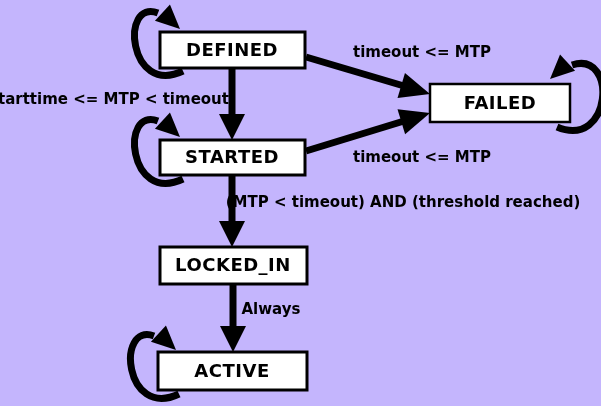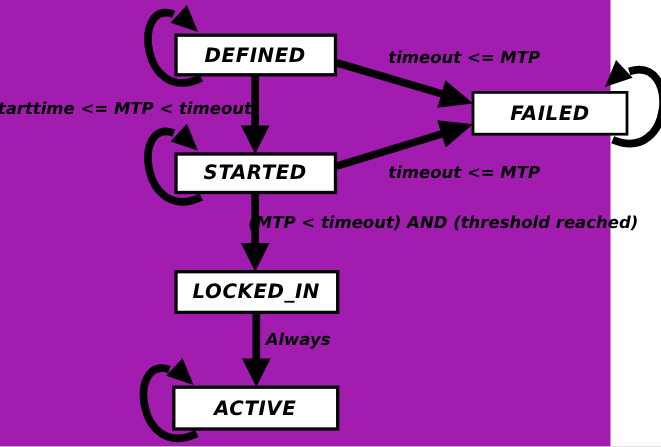--- a/index.html
+++ b/index.html
@@ -6,24 +6,23 @@
     margin: 0;
     padding: 0;
     background: #ffffff;
     width: 601px;
     height: 406px;
     overflow: hidden;
     font-family: "DejaVu Sans", sans-serif;
   }
   .canvas {
     position: relative;
-    width: 555px;
+    width: 601px;
     height: 406px;
-    background: #a21caf;
-    font-style: italic;
+    background: #c4b5fd;
   }
   svg { display: block; }
   .state-rect {
     fill: #ffffff;
     stroke: #000000;
     stroke-width: 3;
   }
   .state-rect.thin { stroke-width: 2.5; }
   .state-label {
     fill: #000000;

